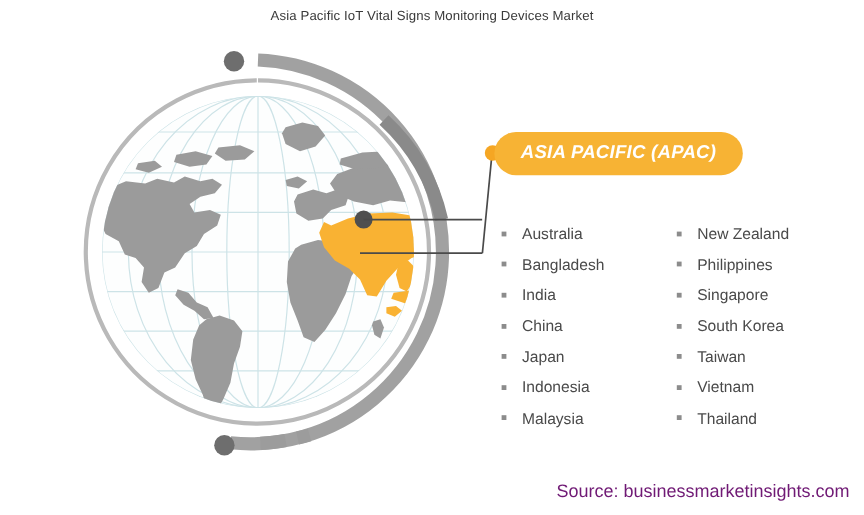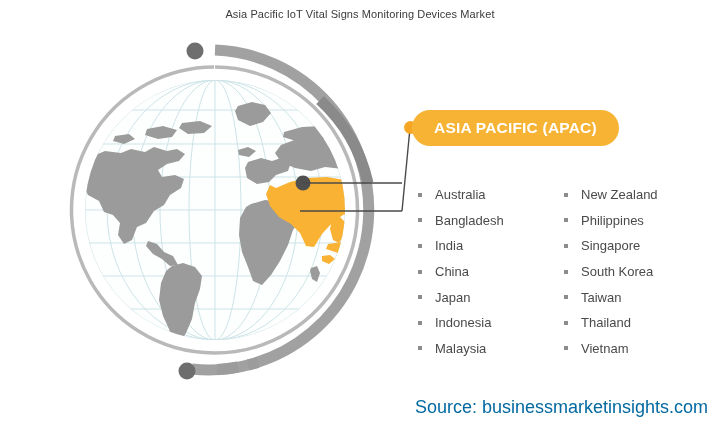--- a/index.html
+++ b/index.html
@@ -68,20 +68,21 @@
     border-radius: 18px;
     background: #f7b334;
     color: #ffffff;
     font-size: 15.5px;
     font-weight: bold;
     letter-spacing: 0.2px;
     line-height: 36px;
     white-space: nowrap;
     display: inline-block;
     box-sizing: border-box;
+    font-style: italic;
   }
   .pill-dot {
     position: absolute;
     left: 8px;
     top: 17px;
     width: 13px;
     height: 13px;
     border-radius: 50%;
     background: #f5a623;
   }
@@ -114,22 +115,22 @@
   }
   .country-label {
     white-space: nowrap;
   }
 
   
   .source {
     position: absolute;
     right: 12px;
     bottom: 11px;
-    font-size: 18px;
-    color: #0369a1;
+    font-size: 15px;
+    color: #701a75;
     white-space: nowrap;
   }
 </style>
 </head>
 <body>
 
 <div id="infographic">
 
   <div class="title">Asia Pacific IoT Vital Signs Monitoring Devices Market</div>
 
@@ -303,25 +304,25 @@
         <div class="country-item">
           <span class="bullet"></span>
           <span class="country-label">South Korea</span>
         </div>
         <div class="country-item">
           <span class="bullet"></span>
           <span class="country-label">Taiwan</span>
         </div>
         <div class="country-item">
           <span class="bullet"></span>
+          <span class="country-label">Vietnam</span>
+        </div>
+        <div class="country-item">
+          <span class="bullet"></span>
           <span class="country-label">Thailand</span>
-        </div>
-        <div class="country-item">
-          <span class="bullet"></span>
-          <span class="country-label">Vietnam</span>
         </div>
       </div>
     </div>
   </div>
 
   <div class="source">Source: businessmarketinsights.com</div>
 
 </div>
 
 </body></html>

